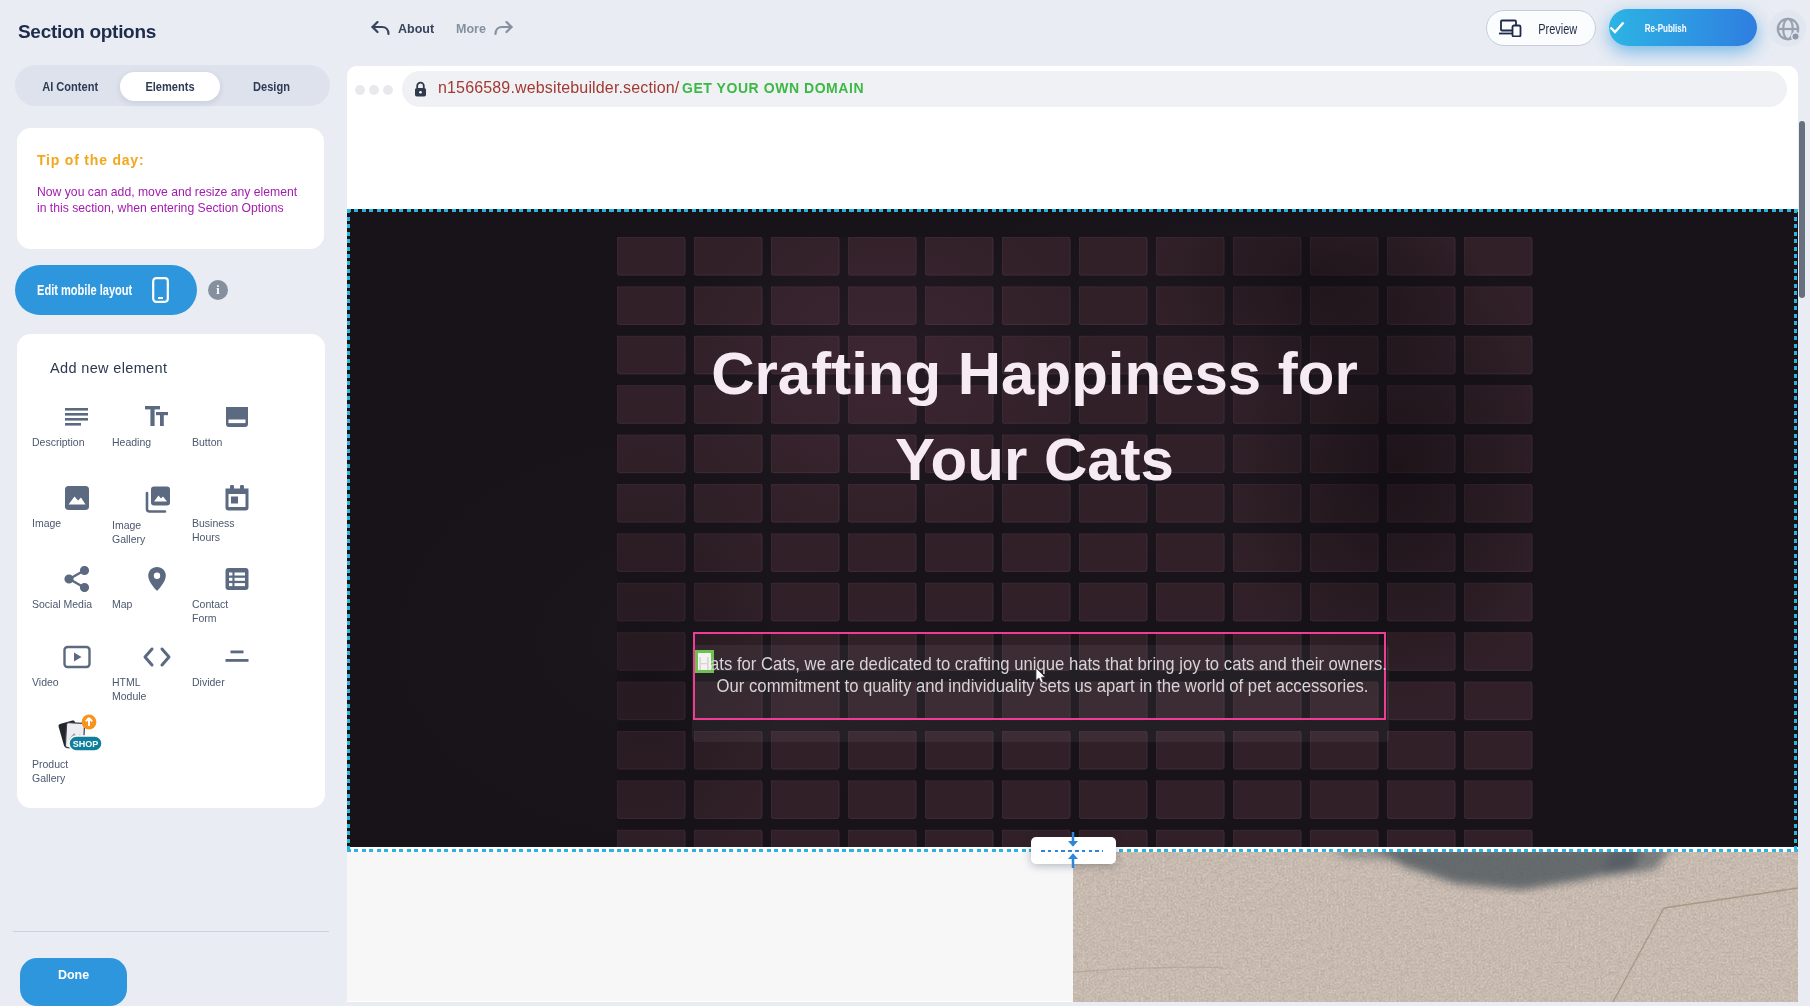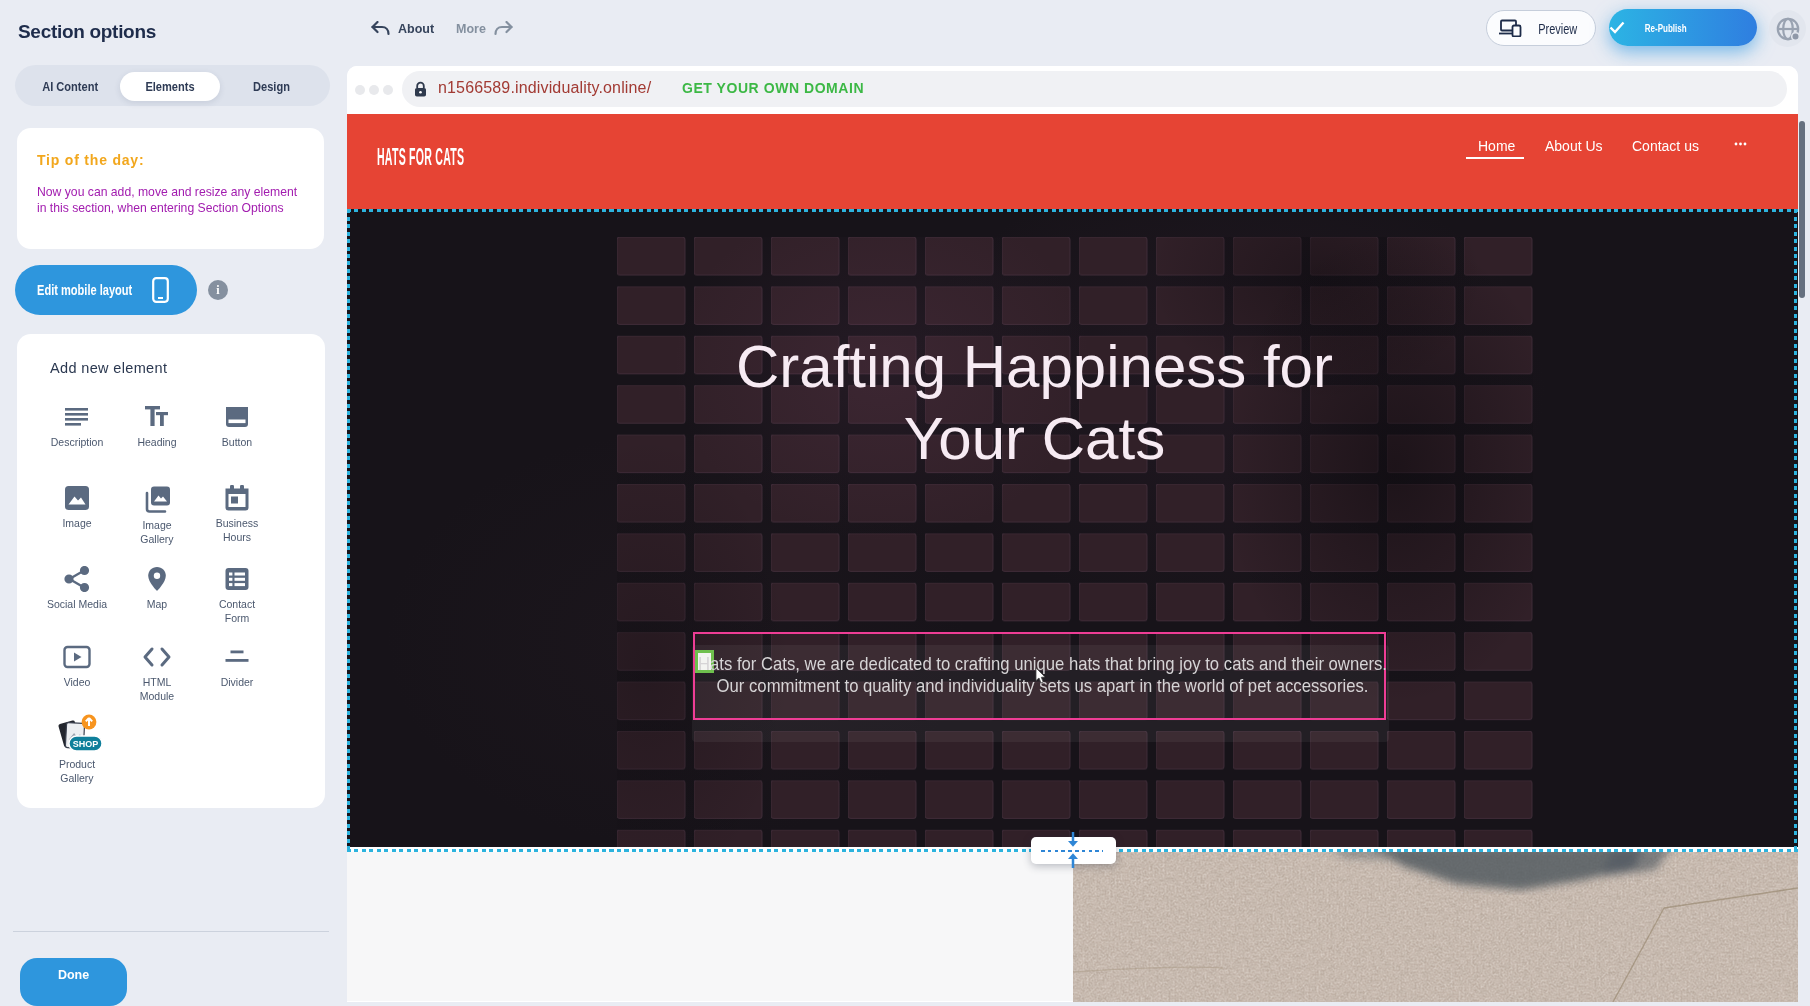--- a/index.html
+++ b/index.html
@@ -17,38 +17,38 @@
 #tabbar{left:15px;top:65px;width:315px;height:41px;border-radius:21px;background:#dde2ec}
 #tabactive{left:120px;top:72px;width:100px;height:29px;border-radius:15px;background:#fff;box-shadow:0 2px 6px rgba(40,60,90,.12)}
 .tablbl{top:79px;font-size:13.5px;font-weight:bold;color:#2e3b55;transform:scaleX(.82);transform-origin:center}
 #tipcard{left:17px;top:128px;width:307px;height:121px;border-radius:14px;background:#fff}
 #tiptitle{left:37px;top:152px;font-size:14px;font-weight:bold;color:#f2a71d;letter-spacing:.8px}
 #tipbody{left:37px;top:184px;font-size:12.2px;line-height:16px;color:#a21caf}
 #editmob{left:15px;top:265px;width:182px;height:50px;border-radius:25px;background:#2e96dd;color:#fff}#editmob span{position:absolute;left:22px;top:17px;font-size:14px;font-weight:bold;transform:scaleX(.79);transform-origin:left;white-space:nowrap}#editmob svg{position:absolute;left:137px;top:12px}
 #infoc{left:208px;top:280px;width:20px;height:20px;border-radius:50%;background:#85909f;color:#fff;font-size:12px;font-weight:bold;text-align:center;line-height:20px;font-family:"Liberation Serif",serif}
 #addcard{left:17px;top:334px;width:308px;height:474px;border-radius:14px;background:#fff}
 #addtitle{left:50px;top:360px;font-size:14.5px;color:#2b3850;letter-spacing:.35px}
-.el{position:absolute;width:90px;text-align:center}
+.el{position:absolute;width:90px;text-align:left}
 .el svg{display:block;margin:0 auto}
 .ellbl{margin-top:6px;font-size:10.5px;line-height:13.5px;color:#4b586e}
 #sdiv{left:13px;top:931px;width:316px;height:1px;background:#ccd2dd}
 #done{left:20px;top:958px;width:107px;height:48px;border-radius:17px;background:#2e96dd;color:#fff;font-size:12.5px;font-weight:bold;text-align:center;line-height:34px}
 
 #canvas{left:347px;top:66px;width:1451px;height:936px;border-radius:10px 10px 0 0;overflow:hidden;background:#fff}
 #chrome{position:absolute;left:0;top:0;width:100%;height:48px;background:#fff}
 .dot{position:absolute;top:19px;width:10px;height:10px;border-radius:50%;background:#e8e9ec}
 #urlpill{position:absolute;left:55px;top:5px;width:1385px;height:36px;background:#f0f1f4;border-radius:18px}
 #urltxt{position:absolute;left:91px;top:13px;font-size:16px;color:#a23a33;letter-spacing:.15px}
 #urlgreen{position:absolute;left:335px;top:14px;font-size:14px;font-weight:bold;color:#3cb845;letter-spacing:.55px}
 #redhdr{position:absolute;left:0;top:48px;width:100%;height:95px;background:#e64434}
 #logo{position:absolute;left:30px;top:30px;font-size:23px;font-weight:bold;color:#fff;transform:scaleX(.46);transform-origin:left;letter-spacing:.5px;white-space:nowrap}
 .nav{position:absolute;top:24px;font-size:14px;color:#fff;white-space:nowrap}
 #homeline{position:absolute;top:43px;height:2px;background:#fff}
 #darksec{position:absolute;left:0;top:143px;width:100%;height:638px;background:radial-gradient(460px 330px at 880px 180px,rgba(96,56,86,.13),transparent 70%),radial-gradient(420px 300px at 330px 430px,rgba(70,50,60,.10),transparent 70%),#171319;overflow:hidden}
-#hero1{position:absolute;left:-5px;top:122px;width:1385px;text-align:center;font-size:60px;line-height:72px;color:#f7ebf3;font-weight:normal}
+#hero1{position:absolute;left:-5px;top:122px;width:1385px;text-align:center;font-size:60px;line-height:86px;color:#f7ebf3;font-weight:bold}
 #hero2{position:absolute;left:-5px;top:328px;width:1385px;text-align:center;font-size:28px;color:#eee2ec;letter-spacing:.6px}
 #ppanel{position:absolute;left:345px;top:436px;width:697px;height:97px;background:rgba(255,255,255,.055);border-radius:4px}
 #pinkbox{position:absolute;left:346px;top:423px;width:693px;height:88px;border:2px solid #ee3d95}
 #handle{position:absolute;left:348px;top:441px;width:19px;height:23px;background:#f3f4f1;border:3px solid #6fc04e}
 #ptext{position:absolute;left:285px;top:444px;width:821px;text-align:center;font-size:19px;line-height:21.5px;color:#d6d4d6;transform:scaleX(.878);transform-origin:center;white-space:nowrap}
 #botwhite{position:absolute;left:0;top:786px;width:726px;height:149px;background:#f7f7f8}
 #botpav{position:absolute;left:726px;top:786px;width:725px;height:149px}
 .dashH{position:absolute;left:0;width:1451px;height:3px;background:repeating-linear-gradient(90deg,#2cb3de 0 4px,transparent 4px 7.5px)}
 .dashV{position:absolute;top:143px;width:3px;height:643px;background:repeating-linear-gradient(180deg,#2cb3de 0 4px,transparent 4px 7.5px)}
 #dashBot{top:783px;background:repeating-linear-gradient(90deg,#2cb3de 0 4px,#fff 4px 7.5px)}
@@ -238,36 +238,22 @@
   <div id="chrome"></div>
   <div class="dot" style="left:8px"></div>
   <div class="dot" style="left:22px"></div>
   <div class="dot" style="left:36px"></div>
   <div id="urlpill"></div>
   <svg style="position:absolute;left:67px;top:15px" width="13" height="17" viewBox="0 0 13 17">
       <path d="M3.2 7 V5 a3.3 3.3 0 0 1 6.6 0 V7" fill="none" stroke="#2f3a4d" stroke-width="1.8"></path>
       <rect x="1" y="7" width="11" height="8.5" rx="1.8" fill="#2f3a4d"></rect>
       <circle cx="6.5" cy="11.2" r="1.3" fill="#fff"></circle>
     </svg>
-  <div id="urltxt">n1566589.individuality.online/</div>
+  <div id="urltxt">n1566589.websitebuilder.section/</div>
   <div id="urlgreen">GET YOUR OWN DOMAIN</div>
-  <div id="redhdr">
-    <div id="logo">HATS FOR CATS</div>
-    <div class="nav" id="nav1" style="left:1131px">Home</div>
-    <div id="homeline" style="left:1119px;width:58px"></div>
-    <div class="nav" id="nav2" style="left:1198px">About Us</div>
-    <div class="nav" id="nav3" style="left:1285px">Contact us</div>
-    <svg style="position:absolute;left:1387px;top:28px" width="13" height="4" viewBox="0 0 13 4">
-        <g fill="#fff">
-          <circle cx="2" cy="2" r="1.4"></circle>
-          <circle cx="6.5" cy="2" r="1.4"></circle>
-          <circle cx="11" cy="2" r="1.4"></circle>
-        </g>
-      </svg>
-  </div>
   <div id="darksec">
     <svg id="gridsvg" style="position:absolute;left:270px;top:28px" width="916" height="640">
       <defs>
           <pattern id="cellp" width="77" height="49.4" patternUnits="userSpaceOnUse">
             <rect x="0" y="0" width="68" height="38" rx="3" fill="#312028" stroke="#3e2b37" stroke-width="1"></rect>
           </pattern>
         </defs>
       <rect width="916" height="640" fill="url(#cellp)"></rect>
     </svg>
     <div style="position:absolute;left:270px;top:28px;width:916px;height:640px;background:radial-gradient(240px 330px at 778px 230px,rgba(9,7,11,.5),transparent 72%),radial-gradient(230px 170px at 700px 40px,rgba(9,7,11,.38),transparent 72%),radial-gradient(300px 250px at 265px 130px,rgba(135,80,118,.13),transparent 70%),radial-gradient(200px 320px at 30px 430px,rgba(9,7,11,.28),transparent 72%)"></div>

